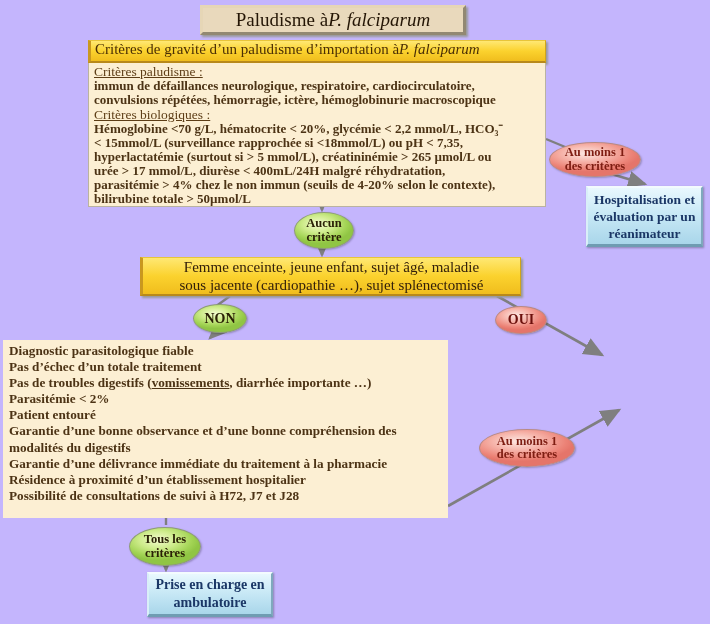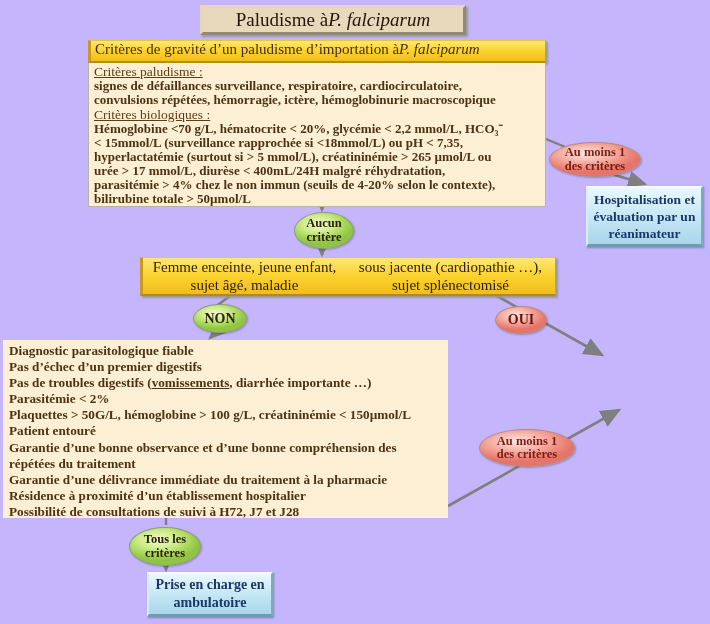--- a/index.html
+++ b/index.html
@@ -25,22 +25,22 @@
     border-left:3px solid #c9981f;border-top:1px solid #e8c53a;
     border-right:1px solid #d2a518;border-bottom:2px solid #b8891a;
     box-shadow:2px 2px 2px #9a9a9a;
   }
   #severity-header{
     left:88px;top:40px;width:458px;height:23px;
     display:flex;align-items:flex-start;
     font-size:15px;color:#4a2e05;padding-left:4px;
   }
   #risk-box{
-    left:140px;top:257px;width:416px;height:39px;
-    display:flex;align-items:center;justify-content:center;
+    left:140px;top:257px;width:381px;height:39px;
+    display:flex;flex-direction:column;align-items:center;justify-content:center;
     font-size:15px;line-height:18px;color:#33200a;text-align:center;
   }
 
   
   .cream{background:#fcefd3;color:#4c3315;}
   #severity-box{
     left:88px;top:63px;width:458px;height:144px;
     border:1px solid #bab3a0;border-top:none;
     padding:1px 5px;overflow:hidden;
   }
@@ -120,21 +120,21 @@
       <span class="it">P. falciparum</span>
   </div>
 
   <div class="node gold" id="severity-header">
     <span>Critères de gravité d’un paludisme d’importation à </span>
       <span class="it">P. falciparum</span>
   </div>
 
   <div class="node cream" id="severity-box">
     <div class="section-label">Critères paludisme :</div>
-    <div class="crit-line">signes de défaillances surveillance, respiratoire, cardiocirculatoire,</div>
+    <div class="crit-line">immun de défaillances neurologique, respiratoire, cardiocirculatoire,</div>
     <div class="crit-line">convulsions répétées, hémorragie, ictère, hémoglobinurie macroscopique</div>
     <div class="section-label">Critères biologiques :</div>
     <div class="crit-line">Hémoglobine &lt;70 g/L, hématocrite &lt; 20%, glycémie &lt; 2,2 mmol/L, HCO₃⁻</div>
     <div class="crit-line">&lt; 15mmol/L (surveillance rapprochée si &lt;18mmol/L) ou pH &lt; 7,35,</div>
     <div class="crit-line">hyperlactatémie (surtout si &gt; 5 mmol/L), créatininémie &gt; 265 µmol/L ou</div>
     <div class="crit-line">urée &gt; 17 mmol/L, diurèse &lt; 400mL/24H malgré réhydratation,</div>
     <div class="crit-line">parasitémie &gt; 4% chez le non immun (seuils de 4-20% selon le contexte),</div>
     <div class="crit-line">bilirubine totale &gt; 50µmol/L</div>
   </div>
 
@@ -159,27 +159,26 @@
 
   <div class="node ellipse green-ellipse" id="ellipse-non">
     <div>NON</div>
   </div>
   <div class="node ellipse pink-ellipse" id="ellipse-oui">
     <div>OUI</div>
   </div>
 
   <div class="node cream" id="ambulatory-box">
     <div class="amb-line">Diagnostic parasitologique fiable</div>
-    <div class="amb-line">Pas d’échec d’un premier digestifs</div>
+    <div class="amb-line">Pas d’échec d’un totale traitement</div>
     <div class="amb-line"><span>Pas de troubles digestifs (</span><span class="u">vomissements</span><span>, diarrhée importante …)</span></div>
     <div class="amb-line">Parasitémie &lt; 2%</div>
-    <div class="amb-line">Plaquettes &gt; 50G/L, hémoglobine &gt; 100 g/L, créatininémie &lt; 150µmol/L</div>
     <div class="amb-line">Patient entouré</div>
     <div class="amb-line">Garantie d’une bonne observance et d’une bonne compréhension des</div>
-    <div class="amb-line">répétées du traitement</div>
+    <div class="amb-line">modalités du digestifs</div>
     <div class="amb-line">Garantie d’une délivrance immédiate du traitement à la pharmacie</div>
     <div class="amb-line">Résidence à proximité d’un établissement hospitalier</div>
     <div class="amb-line">Possibilité de consultations de suivi à H72, J7 et J28</div>
   </div>
 
 
   <div class="node ellipse pink-ellipse" id="ellipse-red2">
     <div>Au moins 1</div>
     <div>des critères</div>
   </div>

